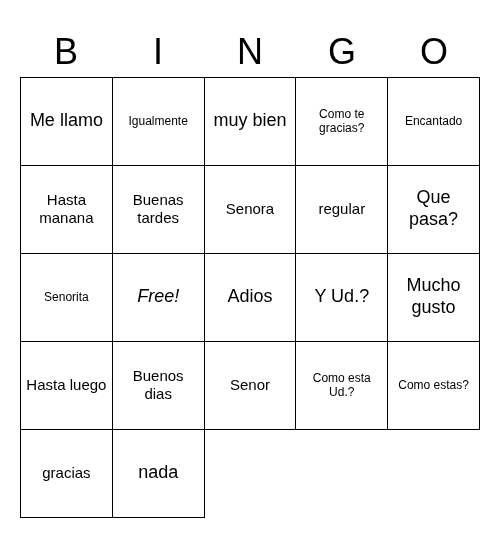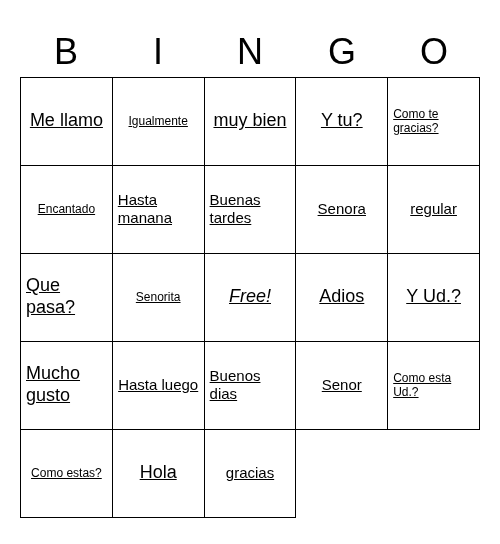--- a/index.html
+++ b/index.html
@@ -33,23 +33,23 @@
       border-left: 1.5px solid #000;
       border-top: 1.5px solid #000;
     }
     .bingo-cell {
       border-right: 1.5px solid #000;
       border-bottom: 1.5px solid #000;
       min-height: 88px;
       display: flex;
       align-items: center;
       justify-content: center;
+      text-align: center;
       padding: 4px 5px;
       line-height: 1.2;
-      text-decoration: underline;
     }
     .bingo-cell.large {
       font-size: 18px;
     }
     .bingo-cell.medium {
       font-size: 15px;
     }
     .bingo-cell.small {
       font-size: 12px;
     }
@@ -66,34 +66,33 @@
   <div class="bingo-header-cell">B</div>
       <div class="bingo-header-cell">I</div>
       <div class="bingo-header-cell">N</div>
       <div class="bingo-header-cell">G</div>
       <div class="bingo-header-cell">O</div>
     </div>
   <div class="bingo-grid">
   <div class="bingo-cell large">Me llamo</div>
       <div class="bingo-cell small">Igualmente</div>
       <div class="bingo-cell large">muy bien</div>
-      <div class="bingo-cell large">Y tu?</div>
       <div class="bingo-cell small">Como te gracias?</div>
       <div class="bingo-cell small">Encantado</div>
       <div class="bingo-cell medium">Hasta manana</div>
       <div class="bingo-cell medium">Buenas tardes</div>
       <div class="bingo-cell medium">Senora</div>
       <div class="bingo-cell medium">regular</div>
       <div class="bingo-cell large">Que pasa?</div>
       <div class="bingo-cell small">Senorita</div>
       <div class="bingo-cell free">Free!</div>
       <div class="bingo-cell large">Adios</div>
       <div class="bingo-cell large">Y Ud.?</div>
       <div class="bingo-cell large">Mucho gusto</div>
       <div class="bingo-cell medium">Hasta luego</div>
       <div class="bingo-cell medium">Buenos dias</div>
       <div class="bingo-cell medium">Senor</div>
       <div class="bingo-cell small">Como esta Ud.?</div>
       <div class="bingo-cell small">Como estas?</div>
-      <div class="bingo-cell large">Hola</div>
       <div class="bingo-cell medium">gracias</div>
+      <div class="bingo-cell large">nada</div>
     </div>
 </div>
 
 </body></html>

